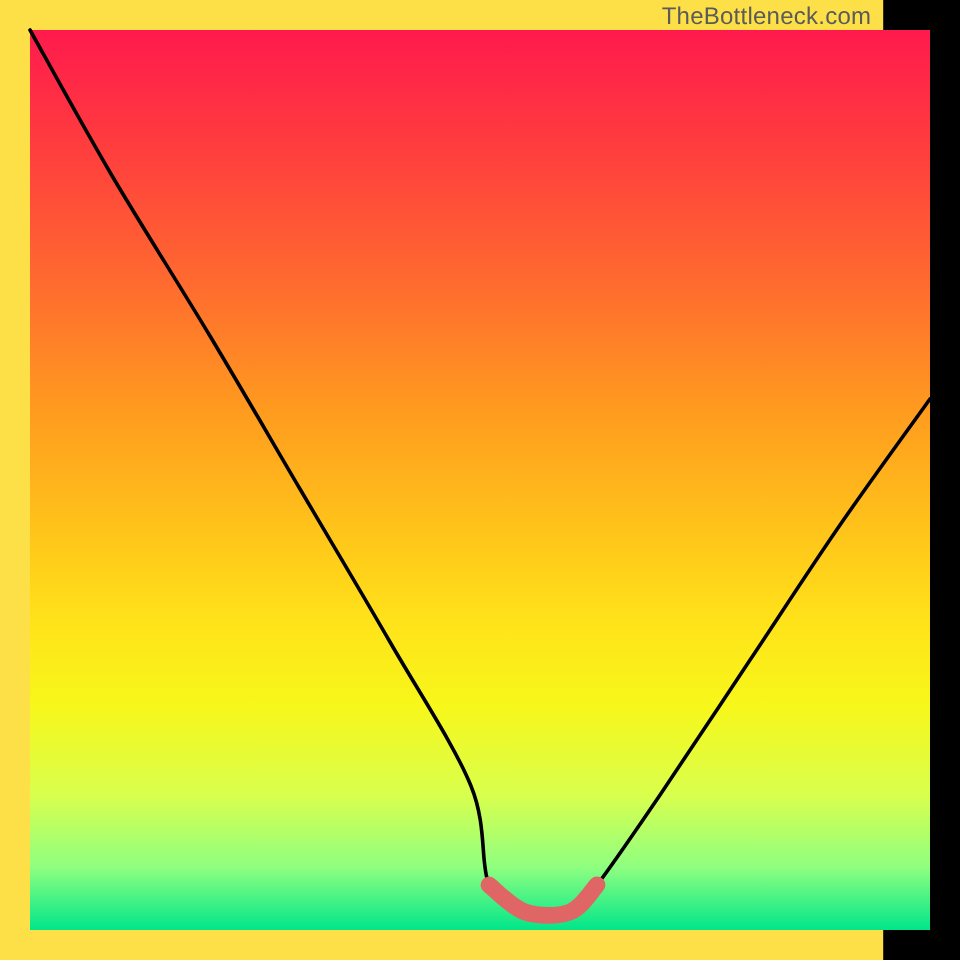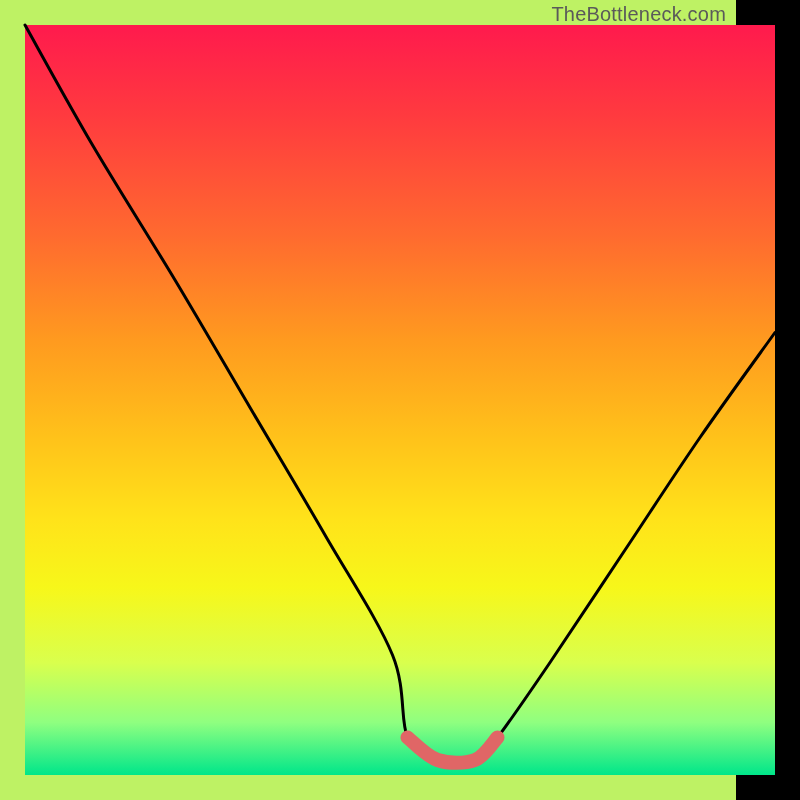--- a/index.html
+++ b/index.html
@@ -9,21 +9,21 @@
     height: 800px;
     background: #000;
     overflow: hidden;
   }
   .frame {
     position: absolute;
     left: 0;
     top: 0;
     width: 736px;
     height: 800px;
-    background: #bef264;
+    background: #fde047;
   }
   .plot-area {
     position: absolute;
     left: 25px;
     top: 25px;
     width: 750px;
     height: 750px;
     
     background: linear-gradient(to bottom,
       #ff1a4d 0%,

